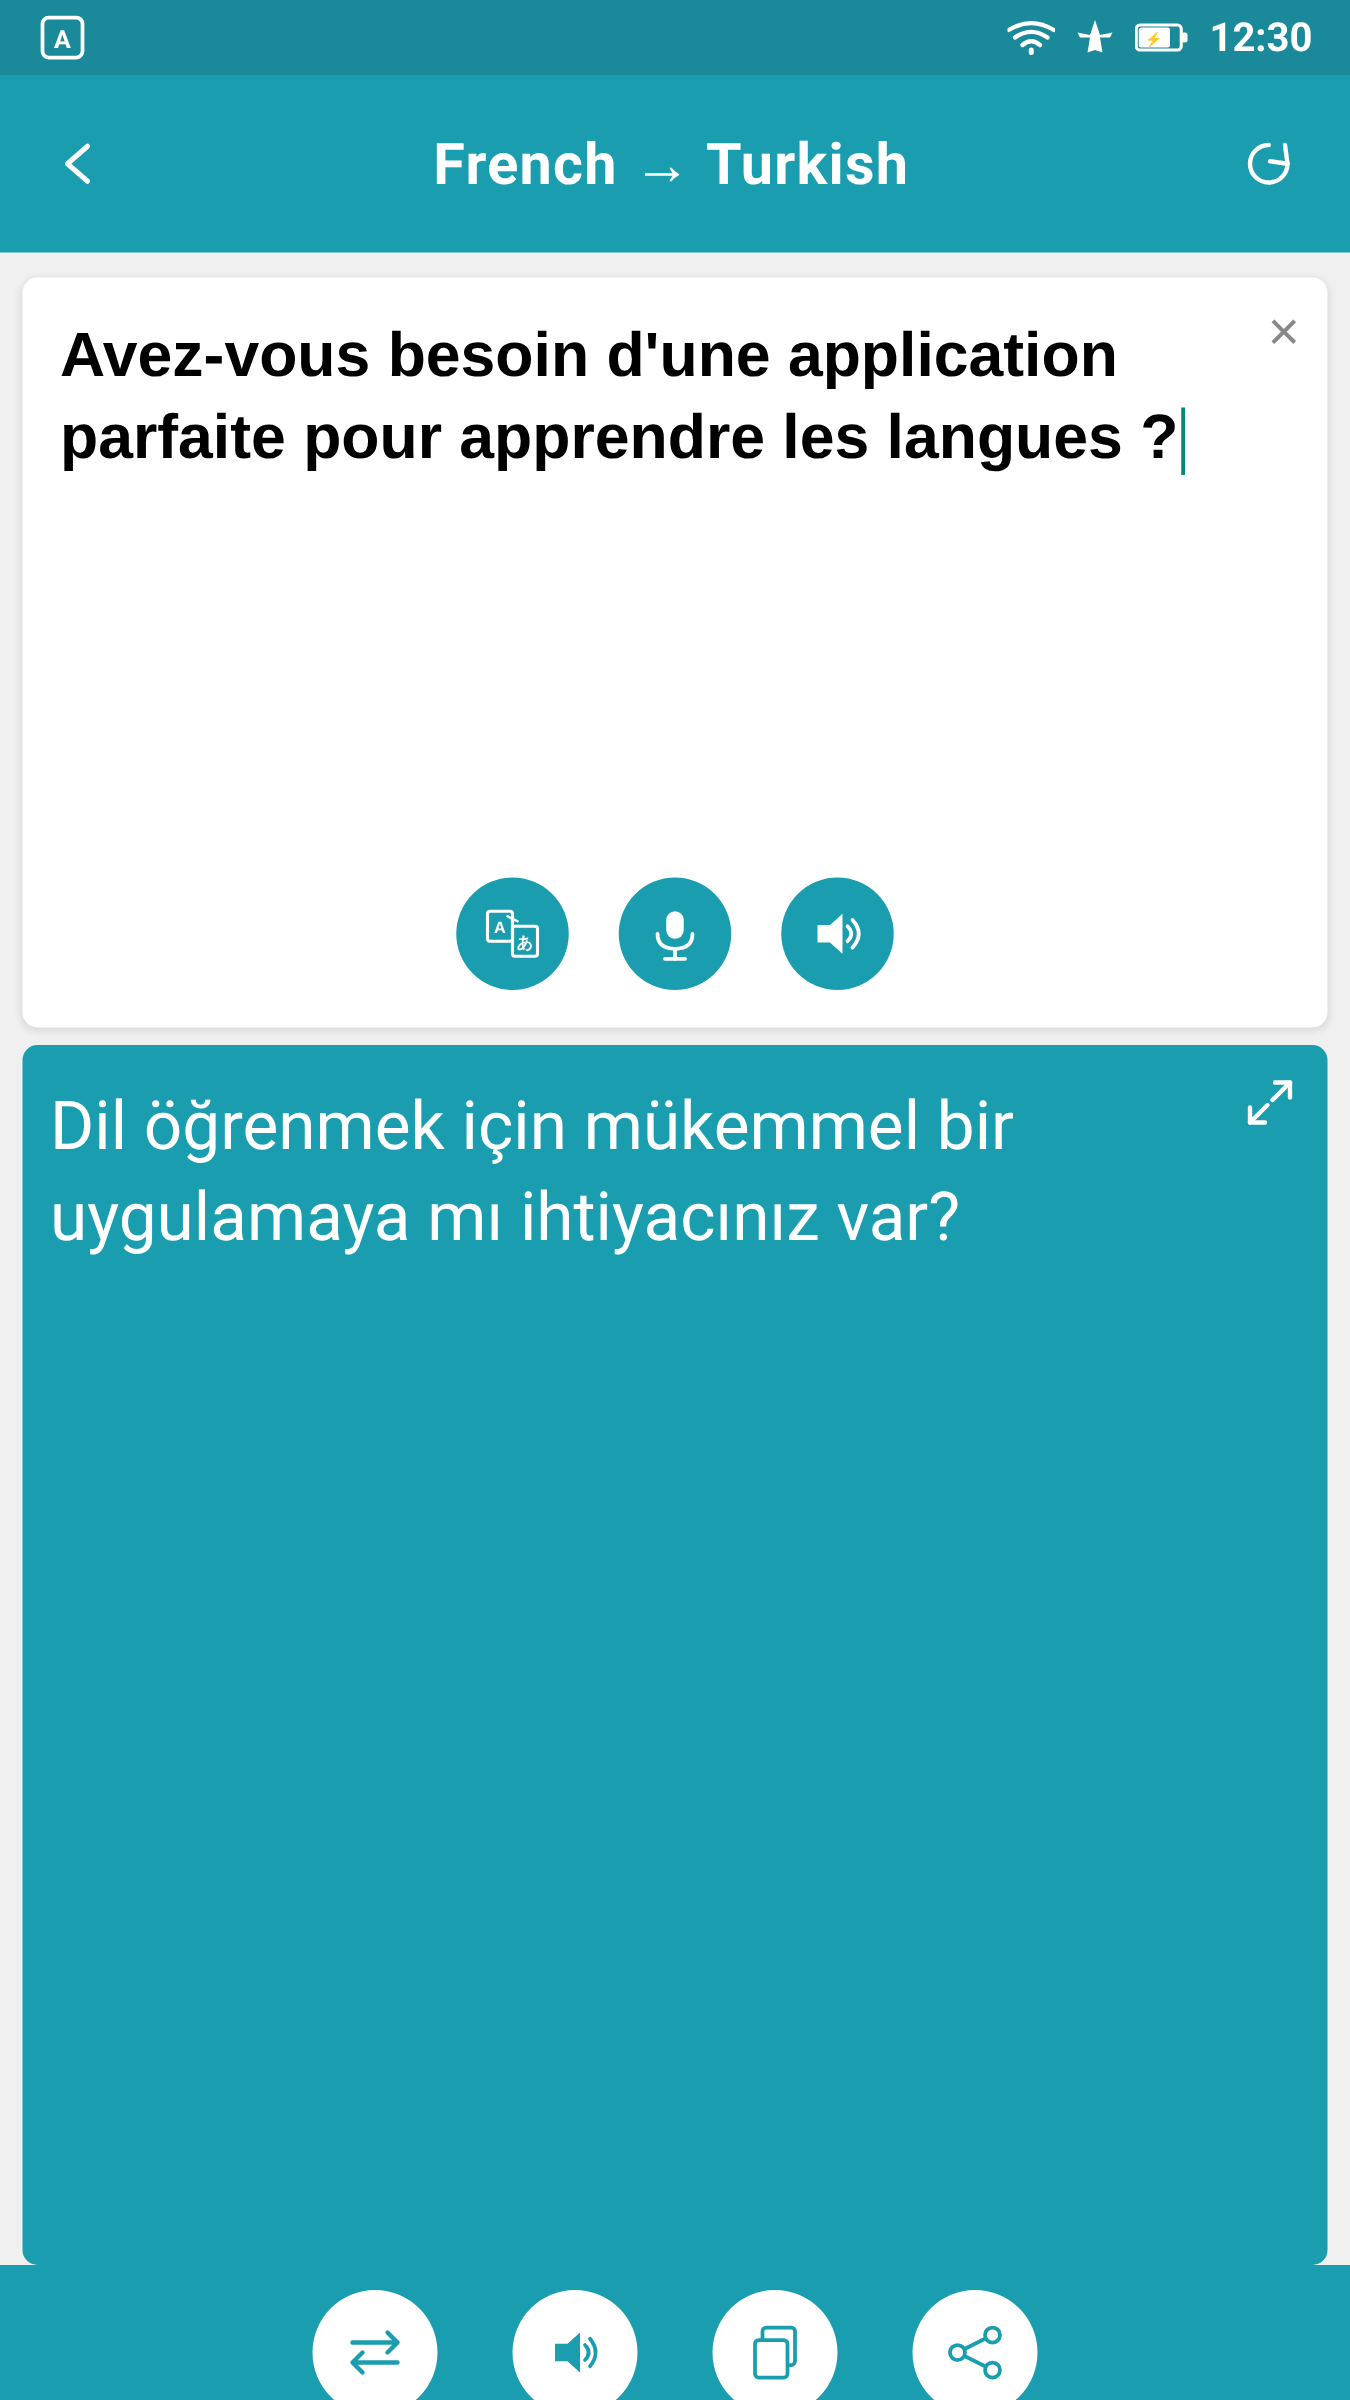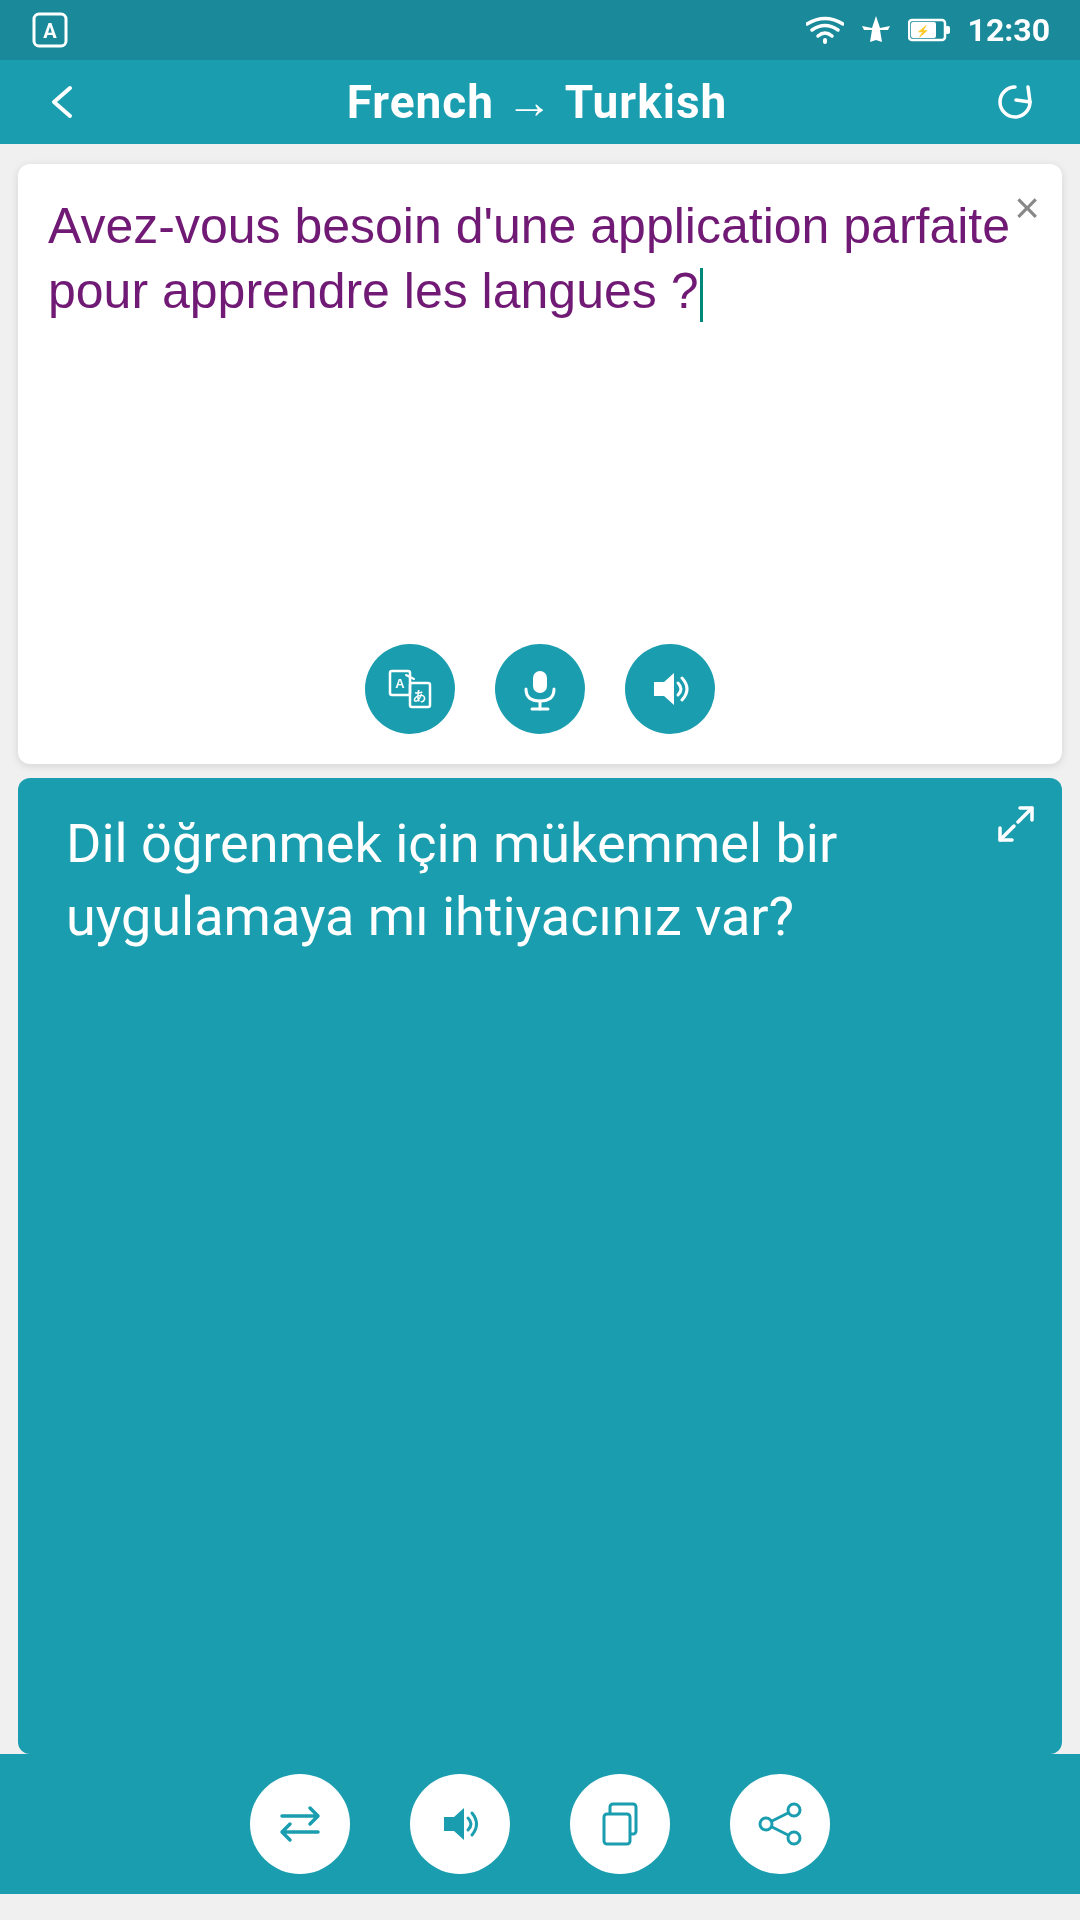--- a/index.html
+++ b/index.html
@@ -35,21 +35,21 @@
       display: flex;
       align-items: center;
       gap: 16px;
       font-size: 28px;
       font-weight: bold;
     }
 
     
     .toolbar {
       width: 100%;
-      height: 84px;
+      height: 142px;
       background: #1a9eaf;
       display: flex;
       align-items: center;
       justify-content: space-between;
       padding: 0 30px;
       color: white;
     }
 
     .toolbar-title {
       font-size: 46px;
@@ -77,27 +77,28 @@
       padding: 30px 30px 20px 30px;
       position: relative;
       box-shadow: 0 2px 8px rgba(0,0,0,0.12);
       min-height: 600px;
       display: flex;
       flex-direction: column;
     }
 
     .source-text {
       font-size: 50px;
-      color: #701a75;
+      color: #000000;
       line-height: 1.3;
       flex: 1;
       outline: none;
       border: none;
       resize: none;
       font-family: Arial, sans-serif;
+      font-weight: bold;
     }
 
     .cursor-bar {
       display: inline-block;
       width: 3px;
       height: 54px;
       background: #00897B;
       vertical-align: middle;
       animation: blink 1s step-start infinite;
       margin-left: 2px;
@@ -138,21 +139,21 @@
       align-items: center;
       justify-content: center;
       color: white;
     }
 
     
     .translation-panel {
       background: #1a9eaf;
       margin: 14px 18px 0 18px;
       border-radius: 12px;
-      padding: 30px 30px 20px 48px;
+      padding: 30px 30px 20px 22px;
       position: relative;
       flex: 1;
       min-height: 700px;
     }
 
     .translation-text {
       font-size: 54px;
       color: white;
       line-height: 1.35;
       font-weight: 400;

